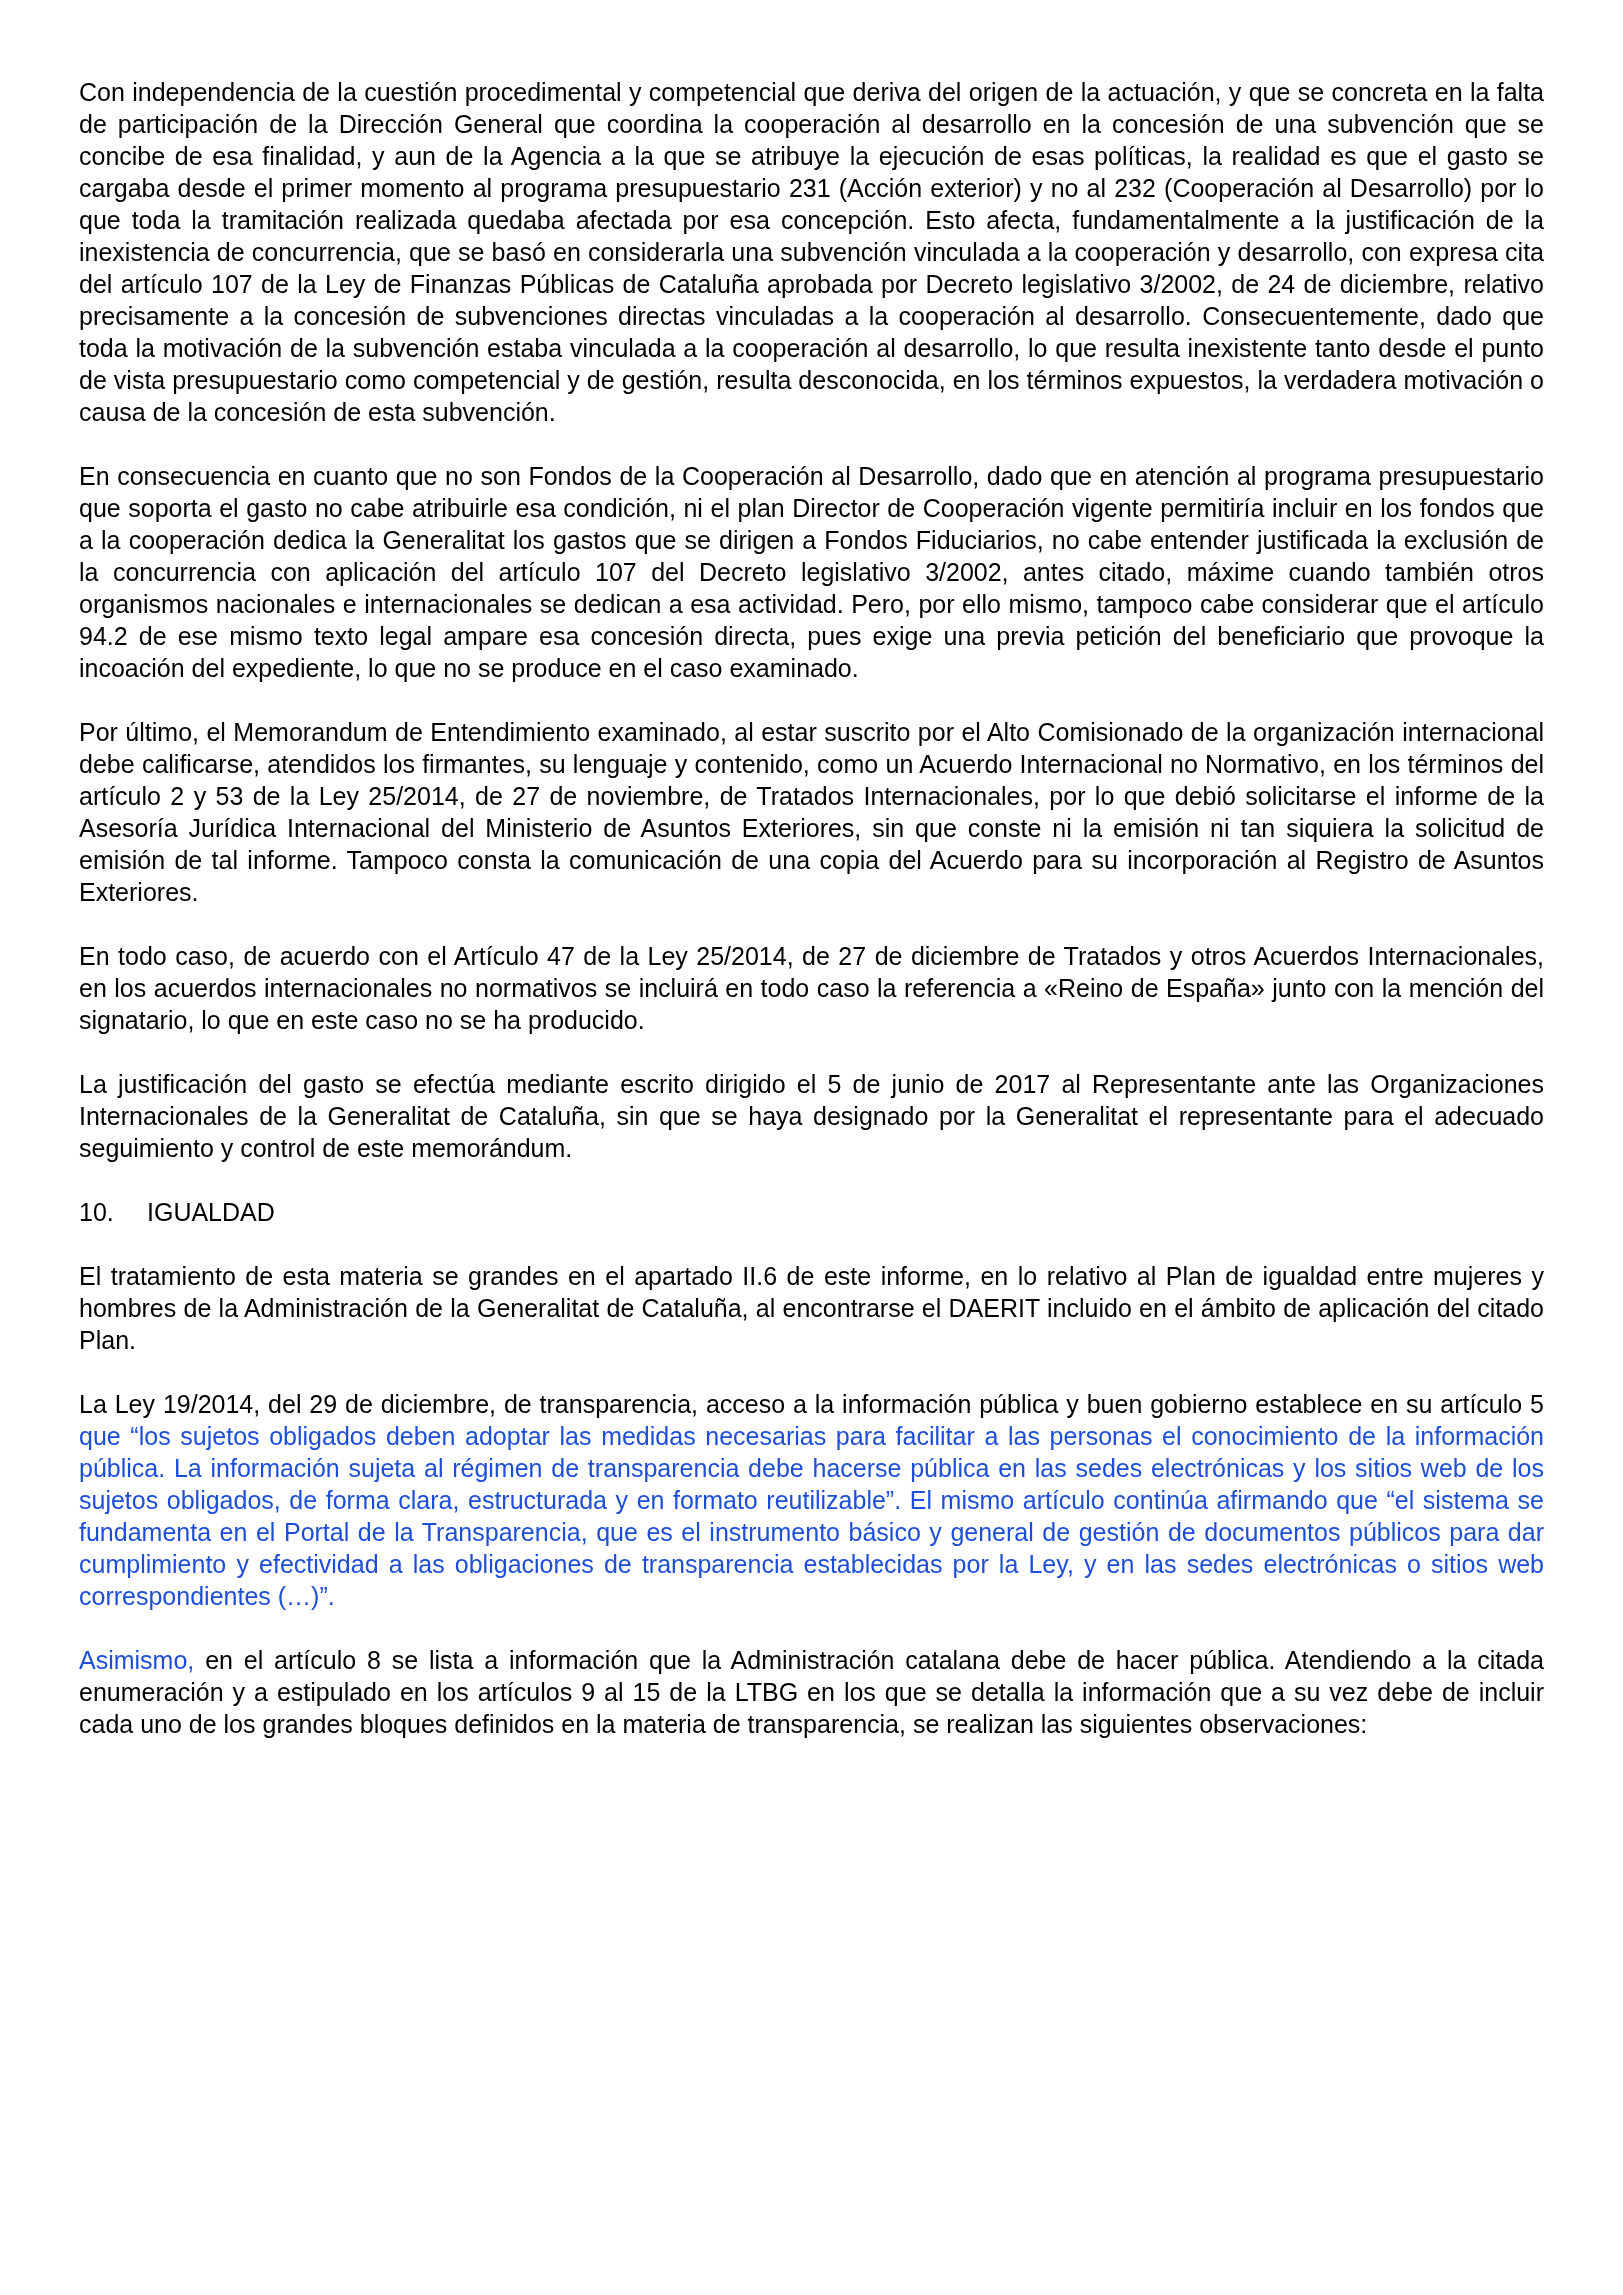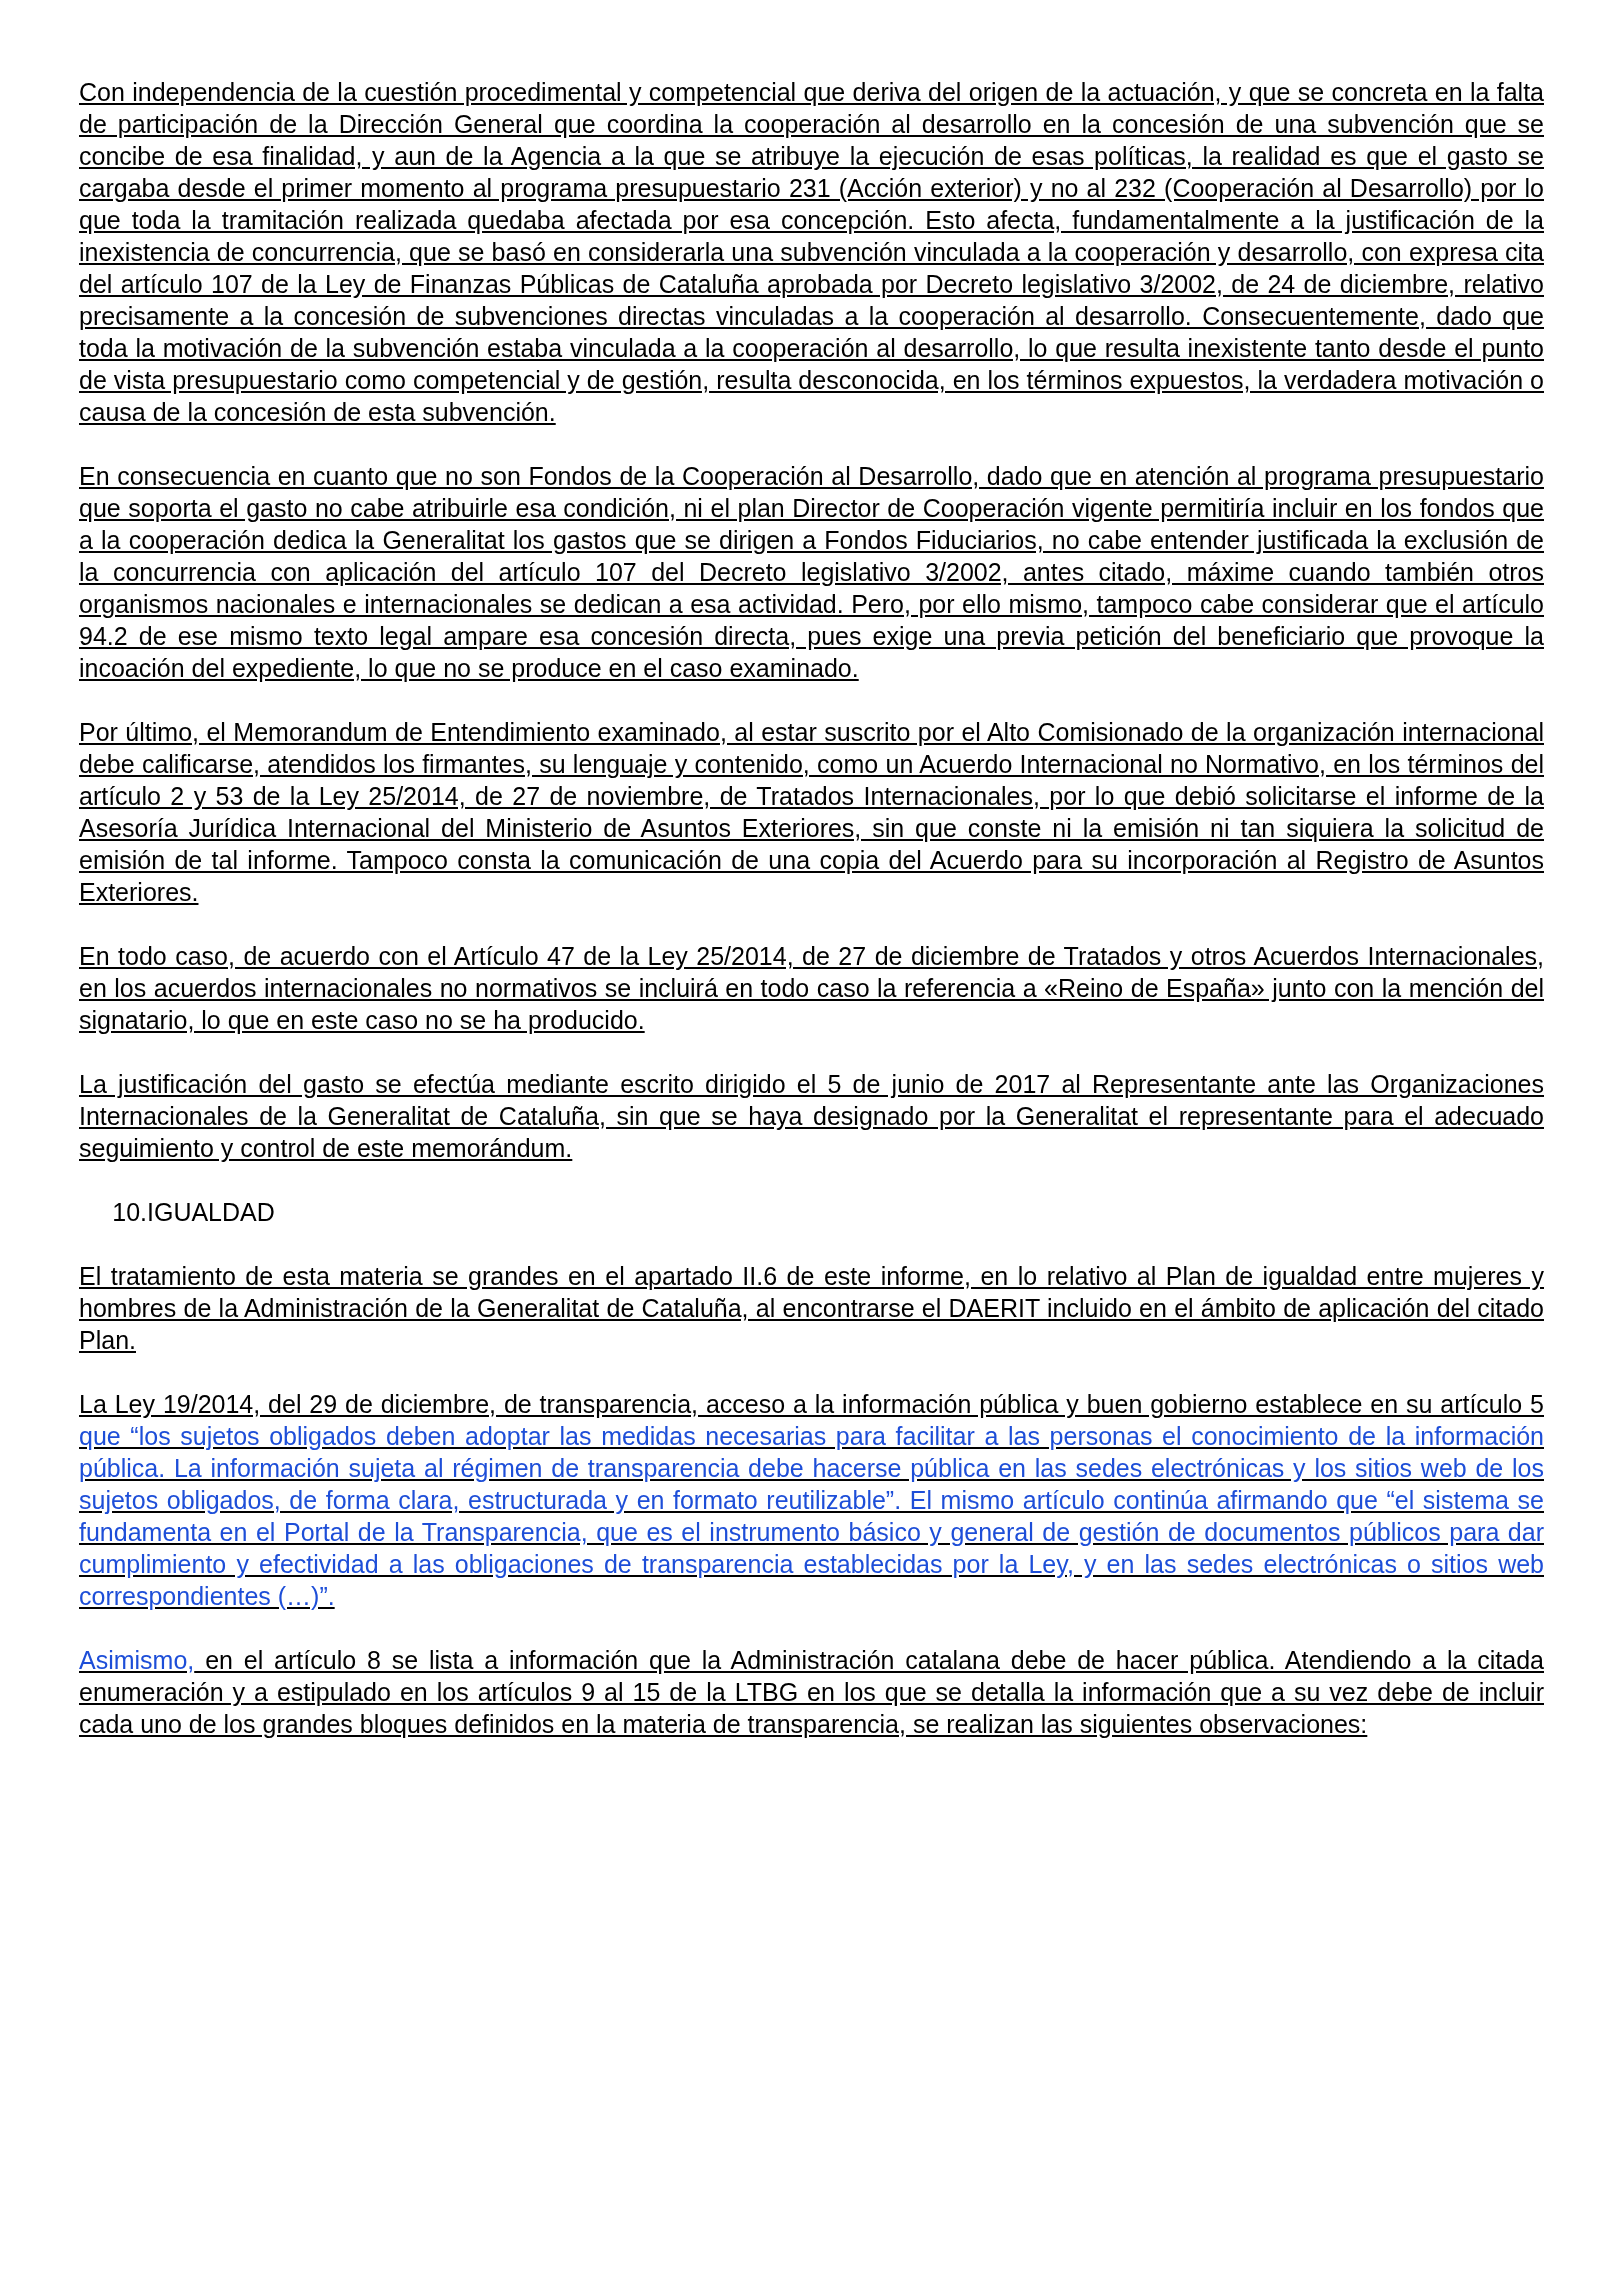--- a/index.html
+++ b/index.html
@@ -20,26 +20,24 @@
       width: 1465px;
       font-family: "Liberation Sans", sans-serif;
       font-size: 25px;
       line-height: 32px;
       color: #000000;
     }
     .para {
       margin: 0 0 32px 0;
       text-align: justify;
       text-align-last: left;
-      text-decoration: underline;
     }
     .heading {
       margin: 17px 0 32px 0;
       display: flex;
-      text-align: right;
     }
     .heading .num {
       display: inline-block;
       width: 68px;
     }
     .quote {
       color: #1d4ed8;
     }
   </style>
 </head>

